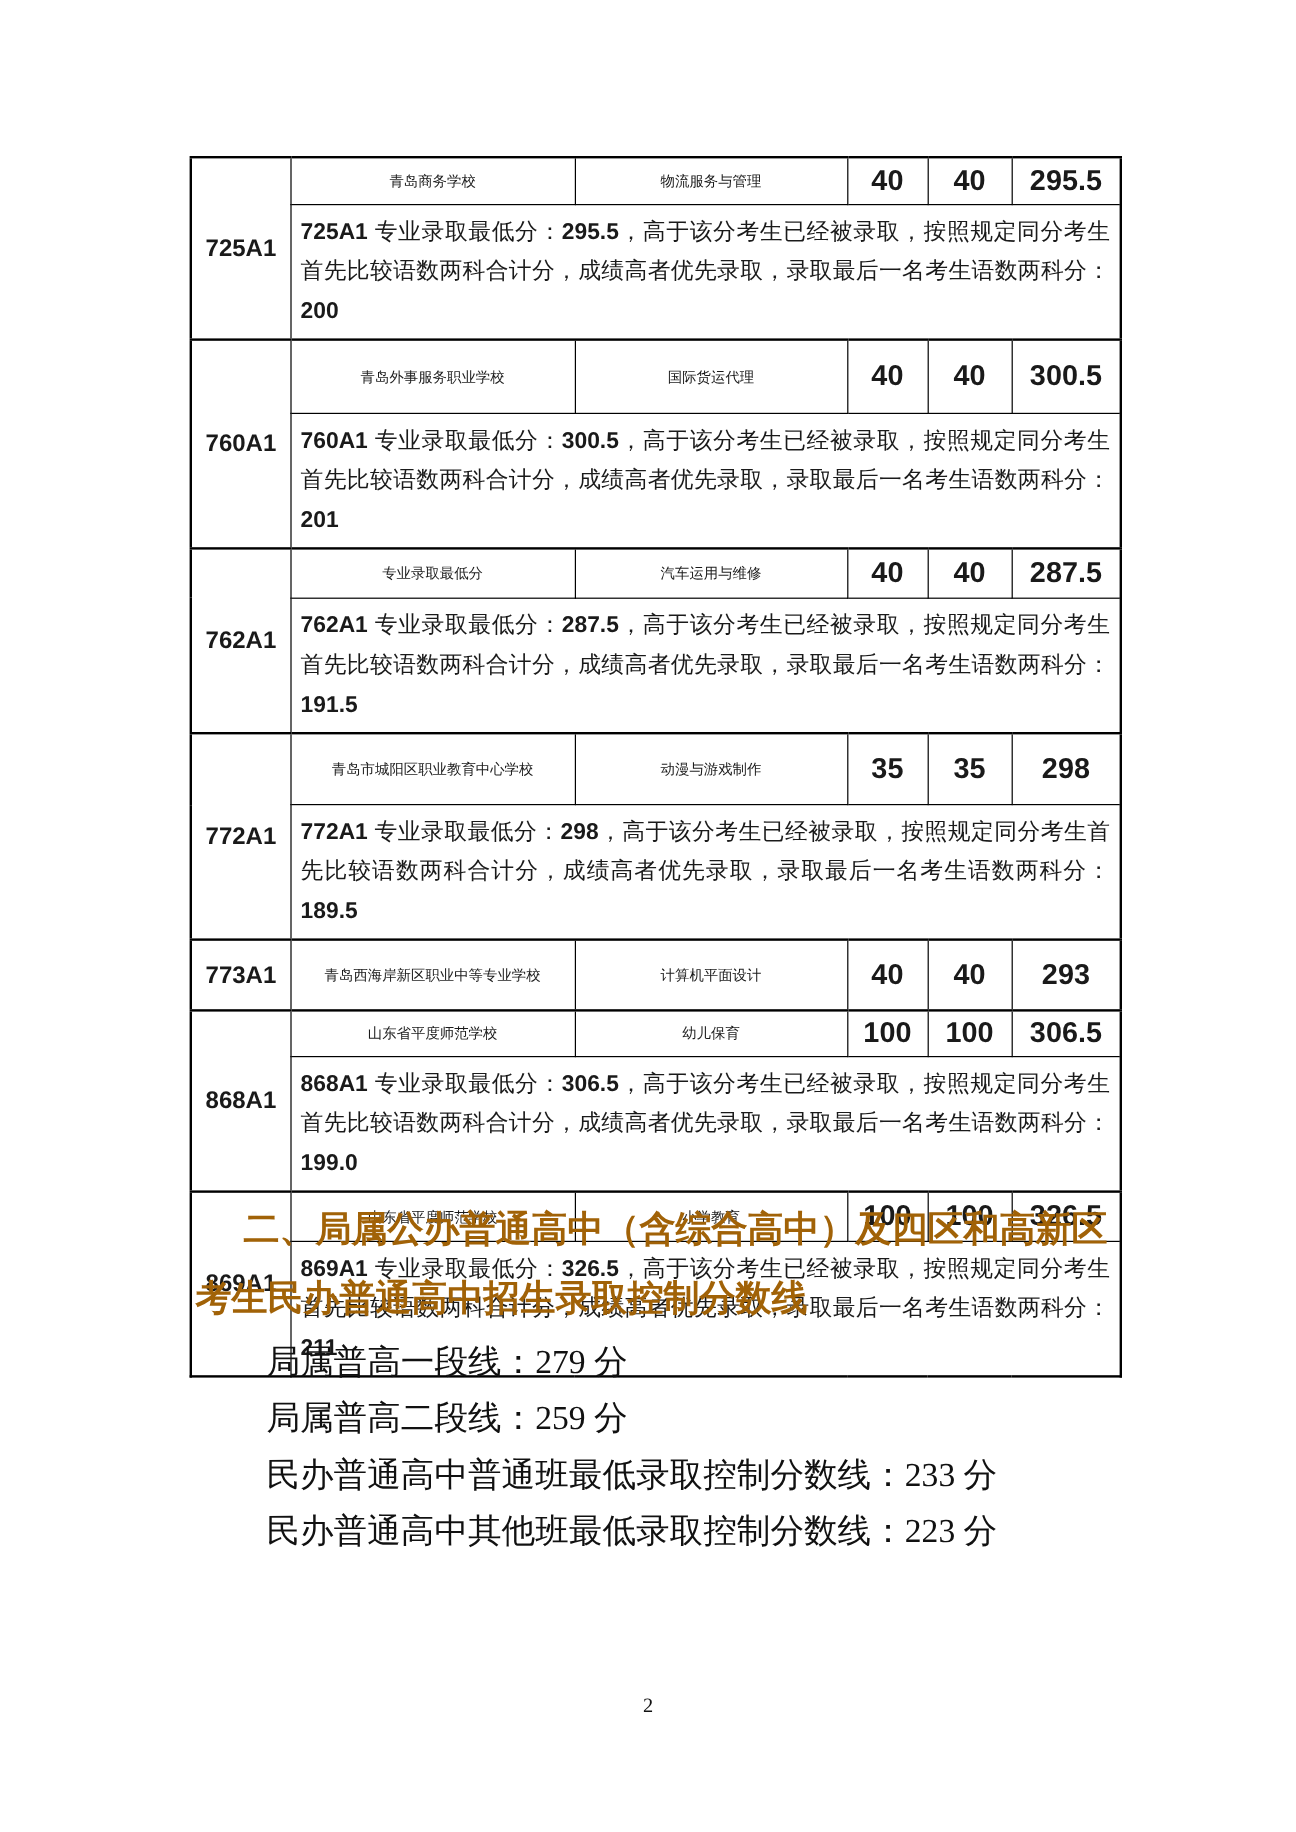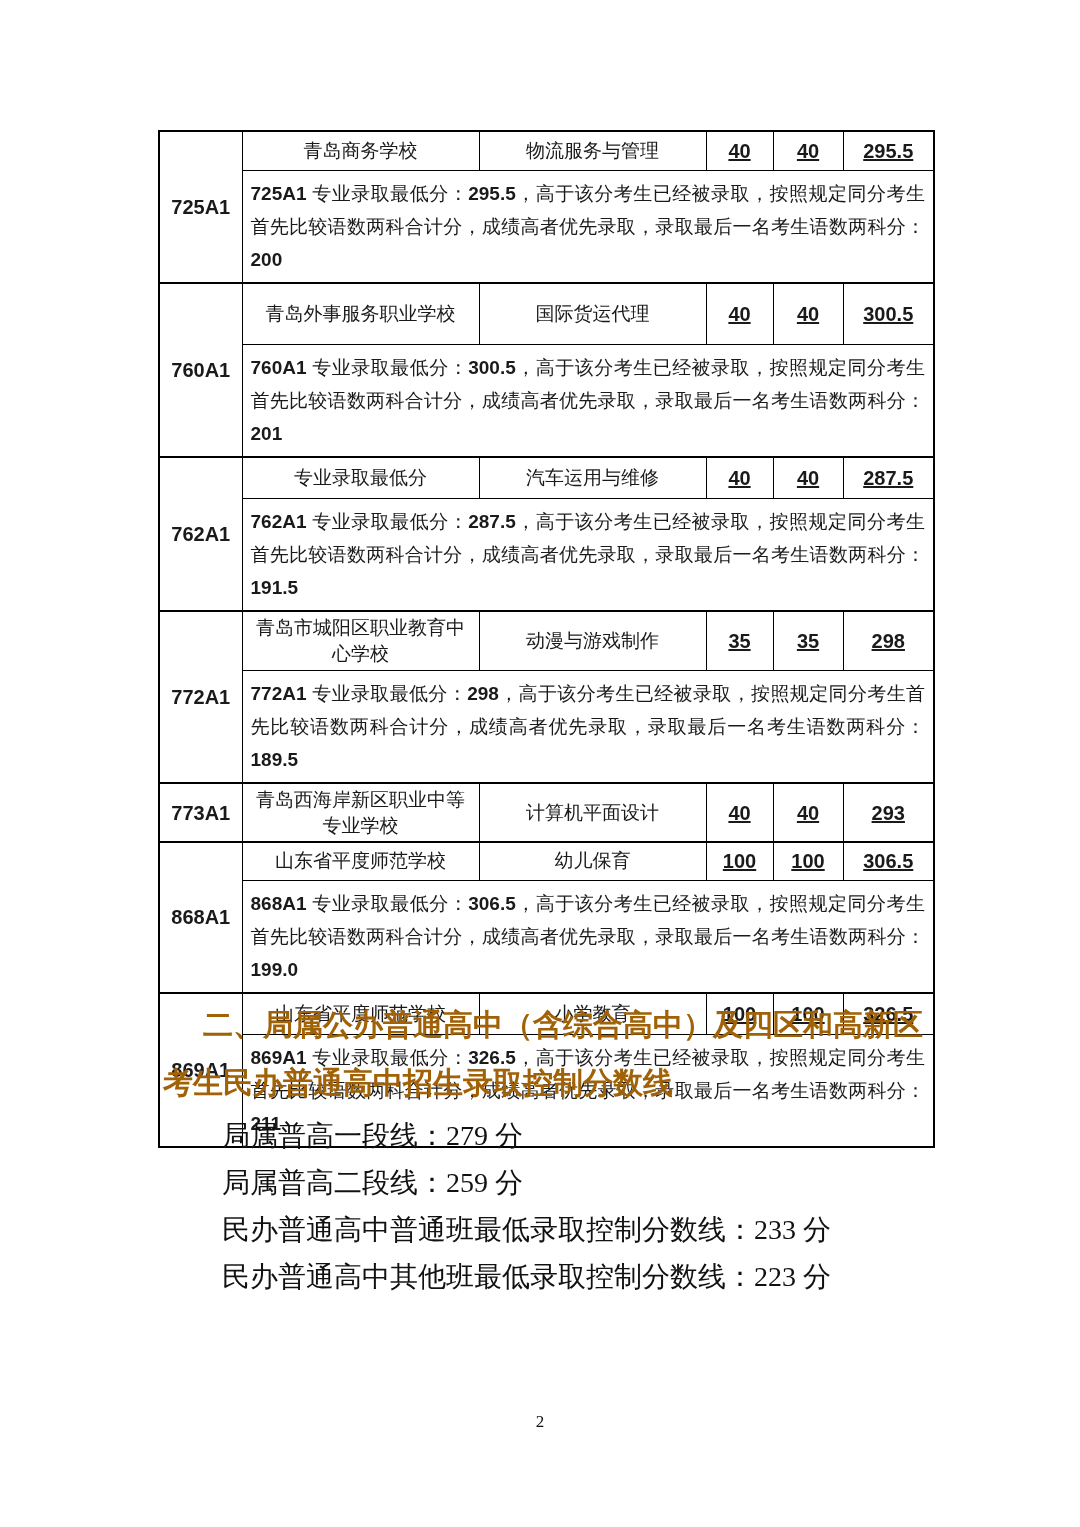--- a/index.html
+++ b/index.html
@@ -16,38 +16,37 @@
   .score-table {
     position: absolute;
     left: 158px; top: 130px;
     width: 775px;
     border-collapse: collapse;
     table-layout: fixed;
     border: 2px solid #000;
   }
   .score-table td {
     border: 1px solid #000;
-    font-size: 19px;
+    font-size: 12px;
     text-align: center;
     vertical-align: middle;
     padding: 0 4px;
     line-height: 26px;
   }
   .score-table tr.g-sep > td { border-top: 2px solid #000; }
   .score-table td.code {
     font-family: "Liberation Sans", "DejaVu Sans", sans-serif;
     font-weight: bold;
     font-size: 20px;
   }
   .score-table td.school, .score-table td.major { padding: 0 6px; }
   .score-table td.numcell {
     font-family: "Liberation Sans", "DejaVu Sans", sans-serif;
     font-weight: bold;
-    font-size: 20px;
-    text-decoration: underline;
+    font-size: 24px;
   }
   .score-table td.remark {
     text-align: justify;
     padding: 6px 8px;
     line-height: 33px;
     font-size: 19px;
   }
   .rnum {
     font-family: "Liberation Sans", "DejaVu Sans", sans-serif;
     font-weight: bold;

